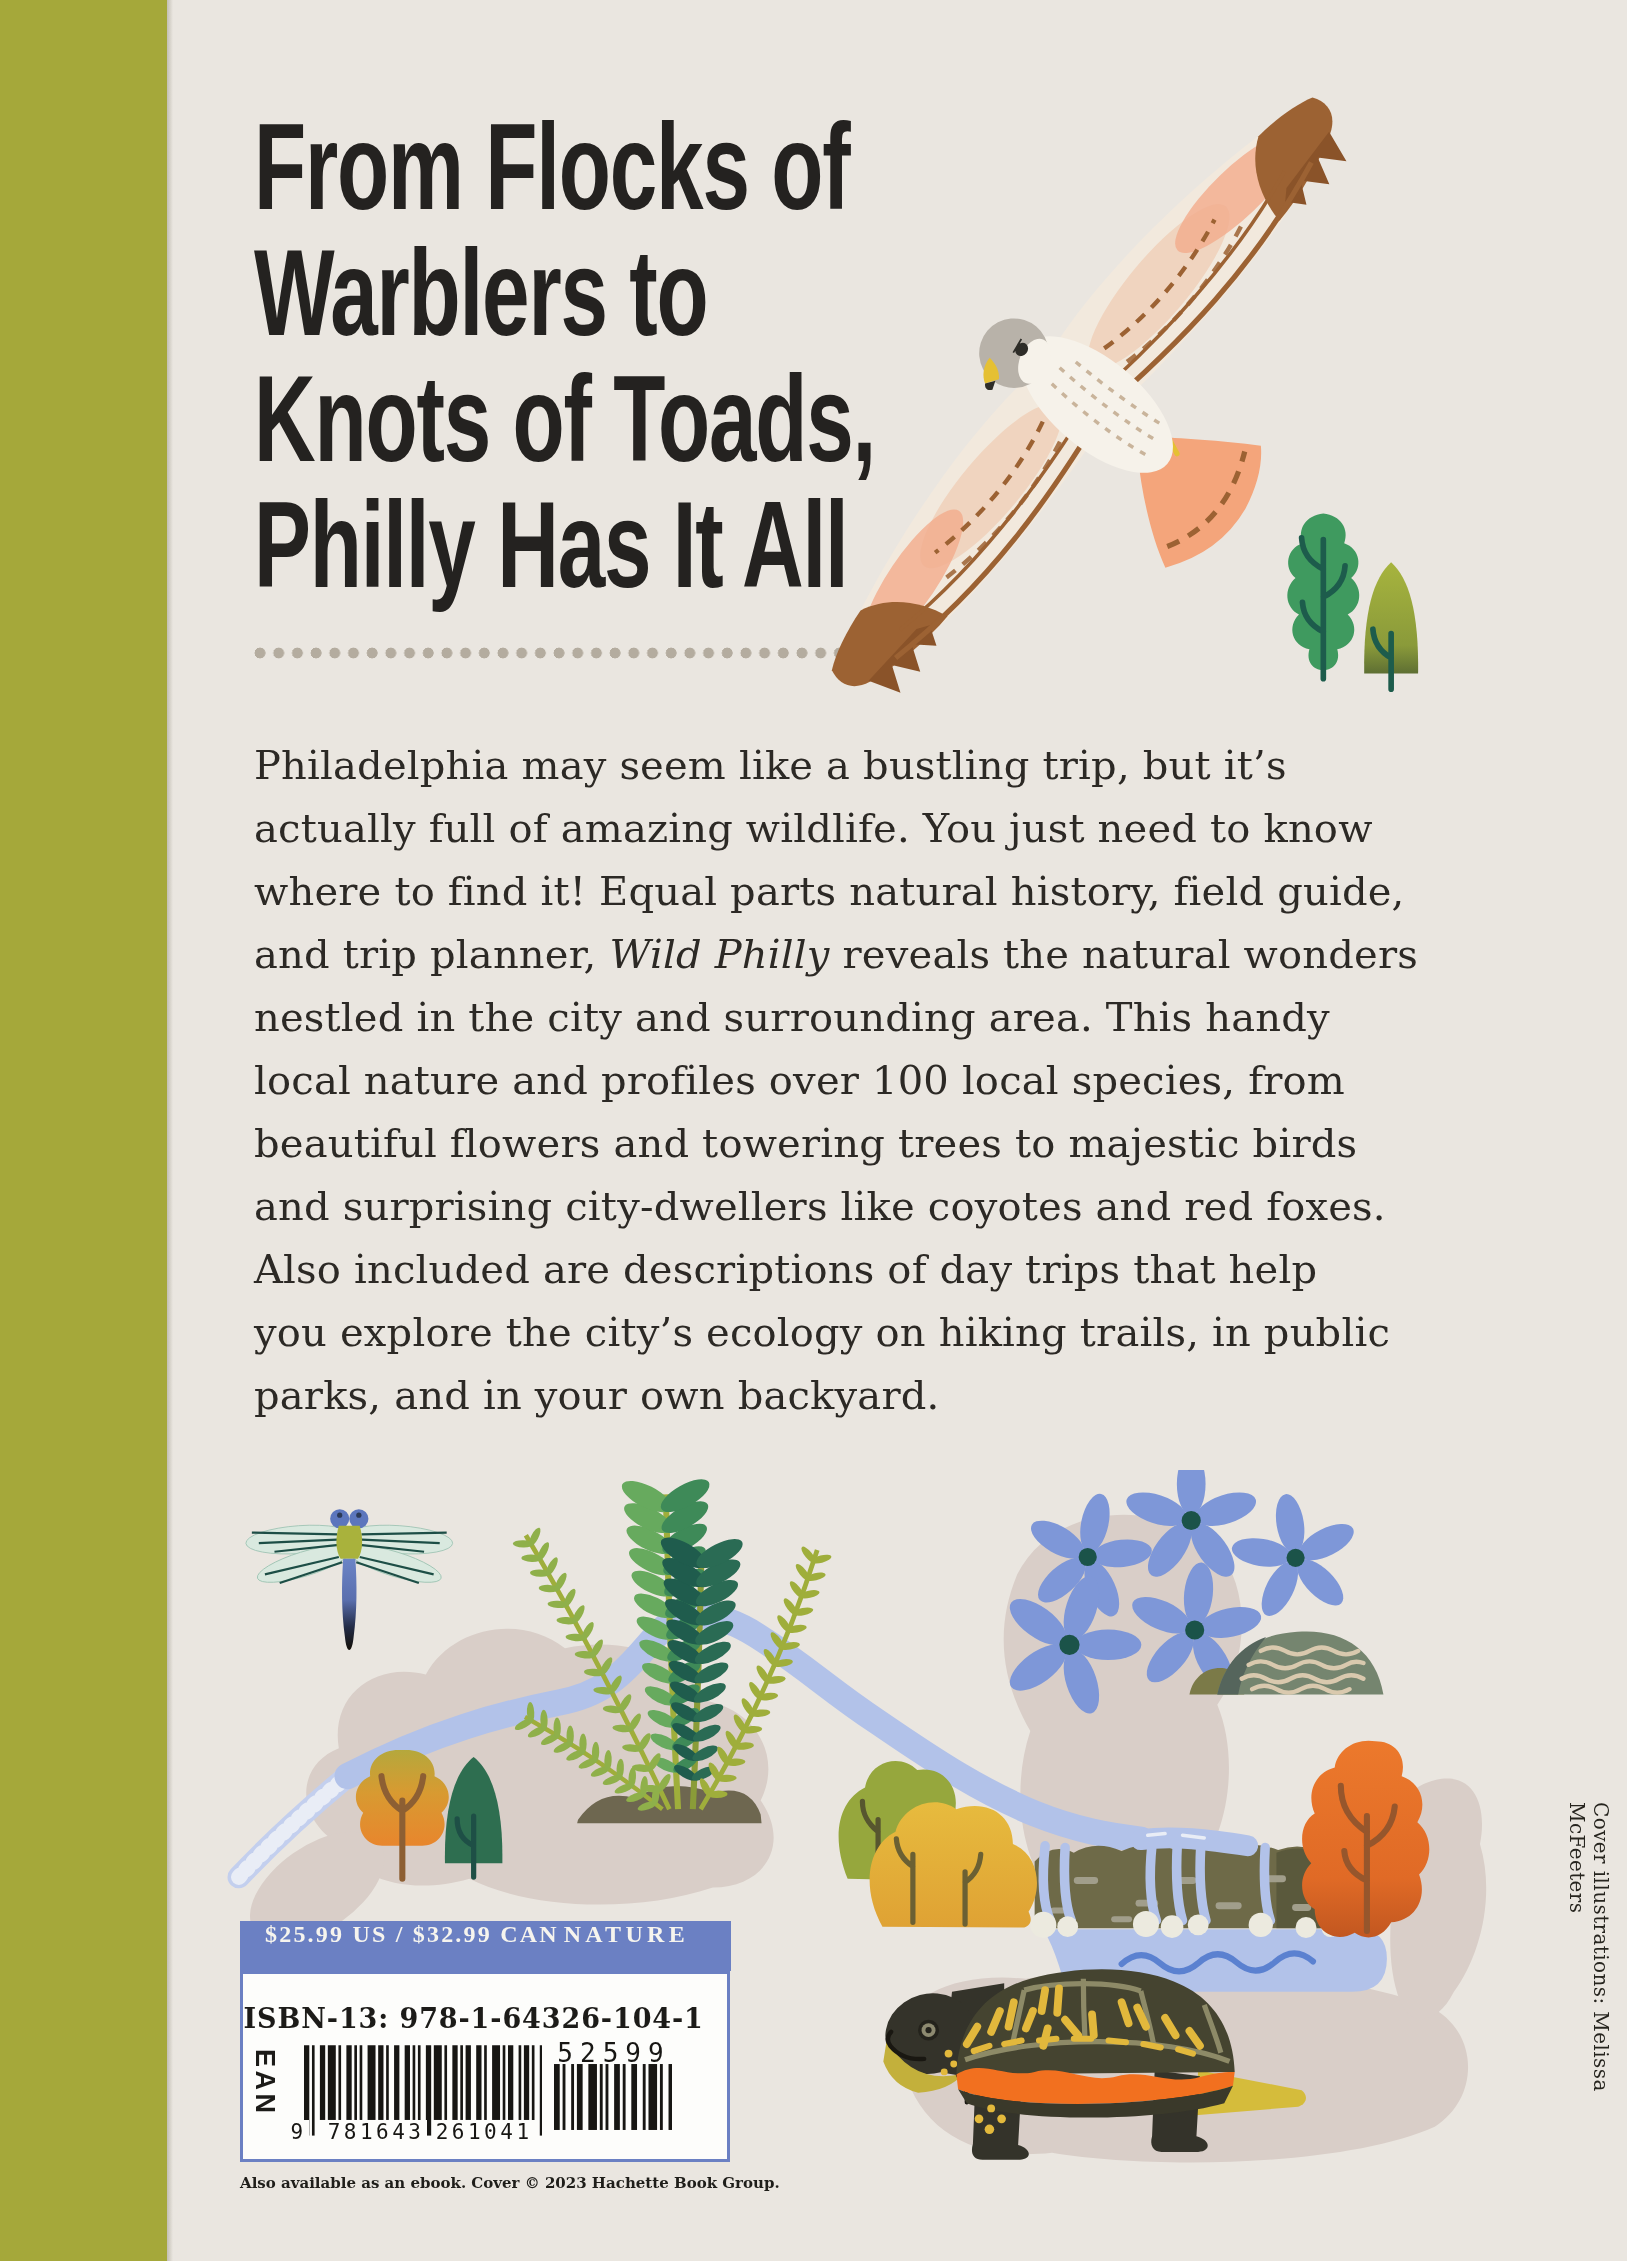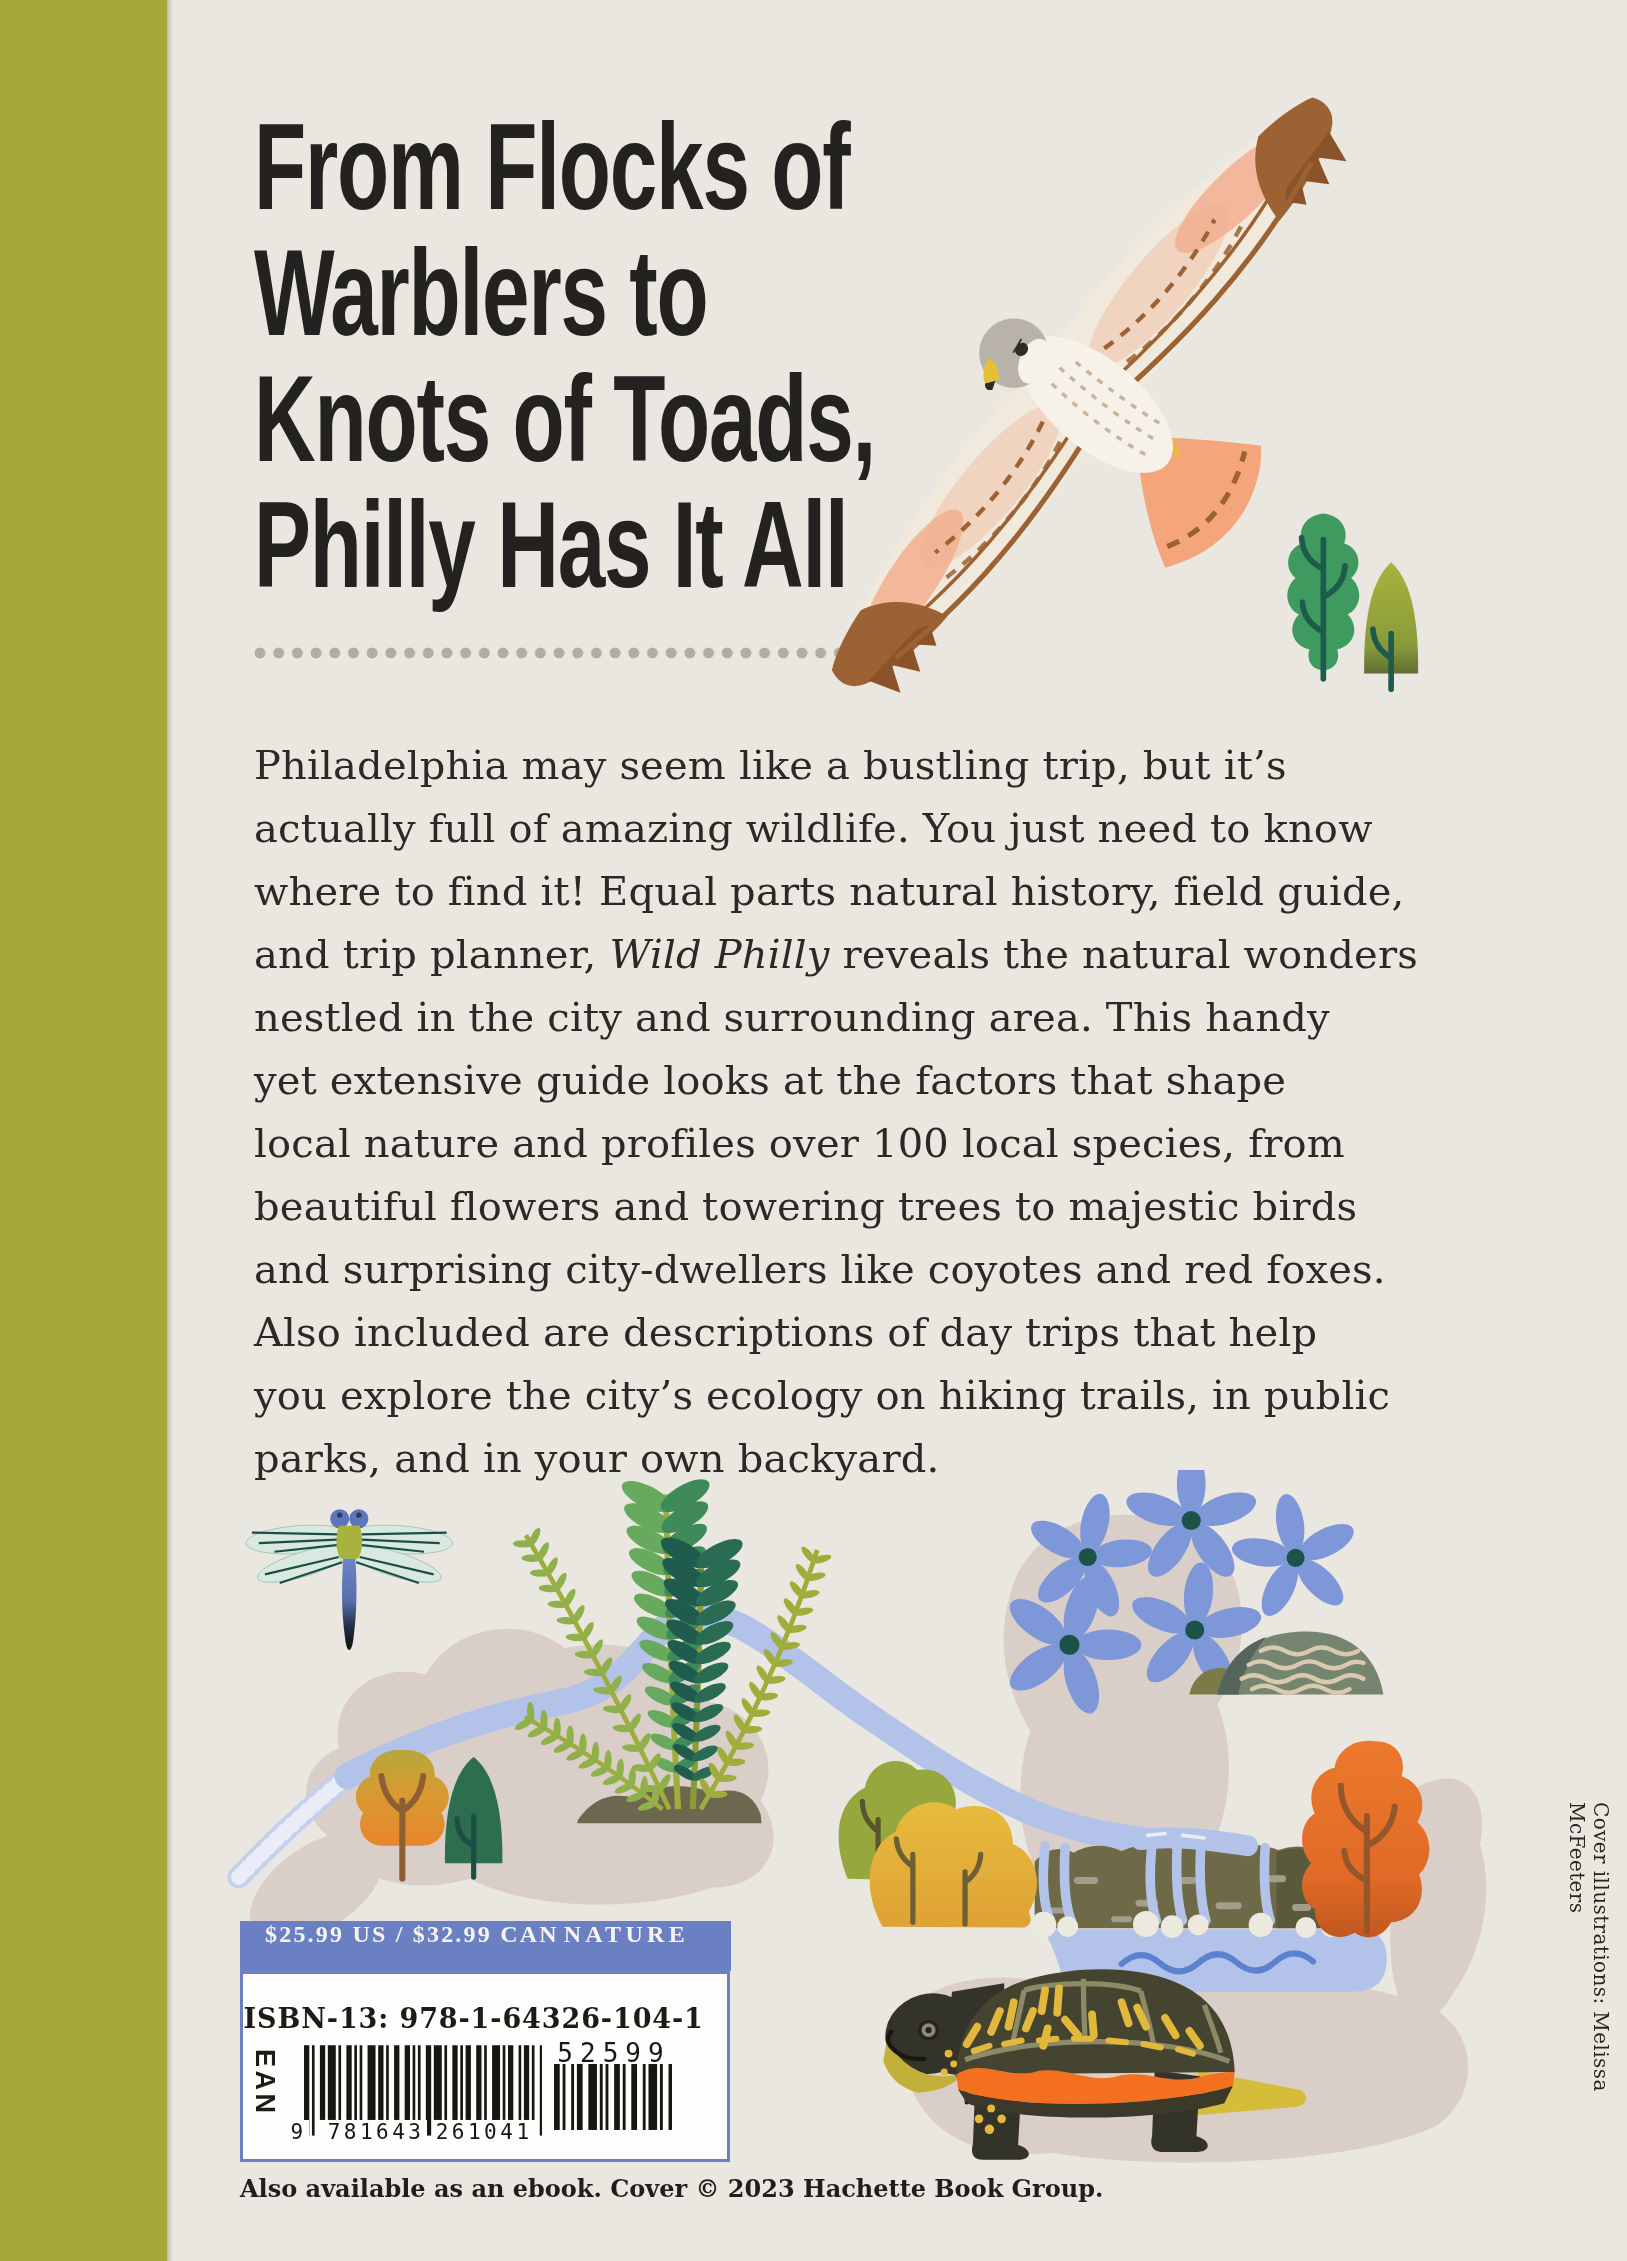--- a/index.html
+++ b/index.html
@@ -46,21 +46,21 @@
   #bc-digits{position:absolute;left:45px;top:146px;width:261px;font-family:"DejaVu Sans Mono", monospace;
     font-size:21px;color:#171613;display:flex;}
   #bc-digits span{background:#fdfdfb;padding:0 2.6px;letter-spacing:3.5px;}
   #bc-digits .g1{margin-left:15.7px;}
   #bc-digits .g2{margin-left:6px;}
   #price-code{position:absolute;left:310px;top:64px;width:122px;text-align:center;
     font-family:"DejaVu Sans Mono", monospace;font-size:26px;letter-spacing:7px;color:#171613;}
   #bc-small{position:absolute;left:311px;top:90px;width:118px;height:66px;}
   
   #footnote{position:absolute;left:240px;top:2174px;font-family:"DejaVu Serif", serif;
-    font-weight:700;font-size:24px;color:#1f1e1a;white-space:nowrap;}
+    font-weight:700;font-size:15px;color:#1f1e1a;white-space:nowrap;}
   #credit{position:absolute;left:1565px;top:1802px;height:374px;writing-mode:vertical-rl;
     font-family:"DejaVu Serif", serif;font-size:20px;color:#26241e;letter-spacing:0.4px;}
   svg{position:absolute;display:block;}
   #hawk-svg{left:826px;top:70px;}
   #scene-svg{left:217px;top:1470px;}
 </style>
 </head>
 <body>
 
 <div id="cover">
@@ -75,21 +75,20 @@
   </div>
 
   <div id="divider"></div>
 
   <div id="body-copy">
     <span class="bl">Philadelphia may seem like a bustling trip, but it’s</span>
     <span class="bl">actually full of amazing wildlife. You just need to know</span>
     <span class="bl">where to find it! Equal parts natural history, field guide,</span>
     <span class="bl"><span>and trip planner, </span><i>Wild Philly</i><span> reveals the natural wonders</span></span>
     <span class="bl">nestled in the city and surrounding area. This handy</span>
-    <span class="bl">yet extensive guide looks at the factors that shape</span>
     <span class="bl">local nature and profiles over 100 local species, from</span>
     <span class="bl">beautiful flowers and towering trees to majestic birds</span>
     <span class="bl">and surprising city-dwellers like coyotes and red foxes.</span>
     <span class="bl">Also included are descriptions of day trips that help</span>
     <span class="bl">you explore the city’s ecology on hiking trails, in public</span>
     <span class="bl">parks, and in your own backyard.</span>
   </div>
 
   <svg id="hawk-svg" width="626" height="635" viewBox="0 0 720 730">
     <defs>

